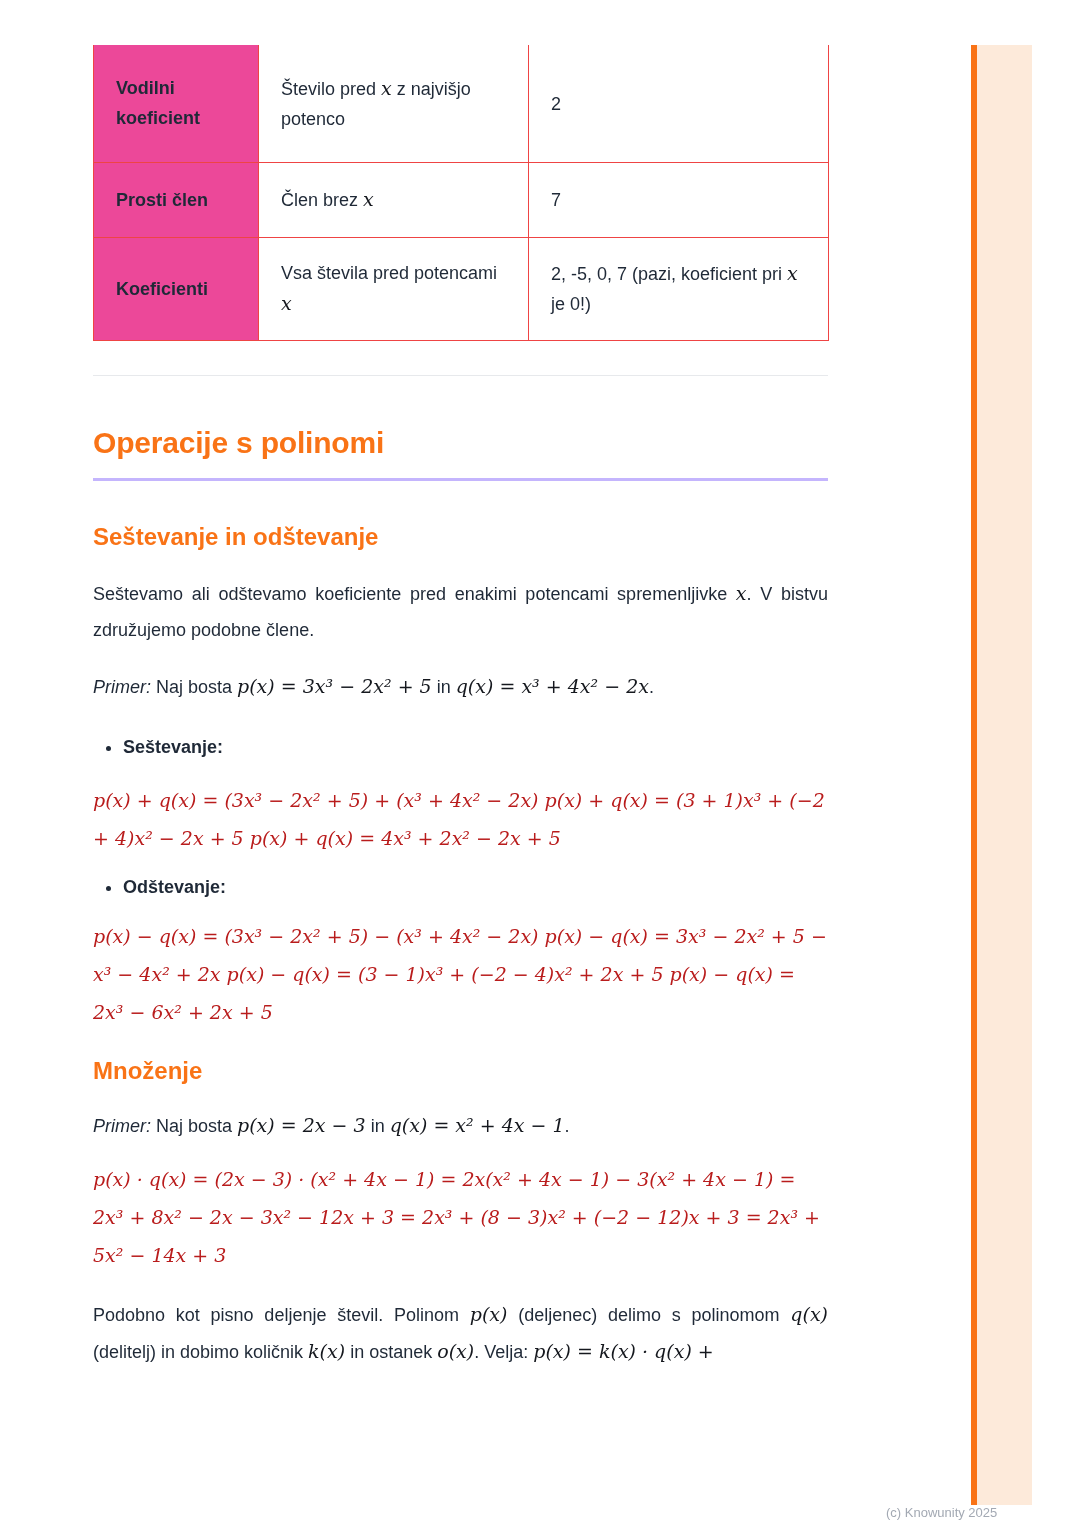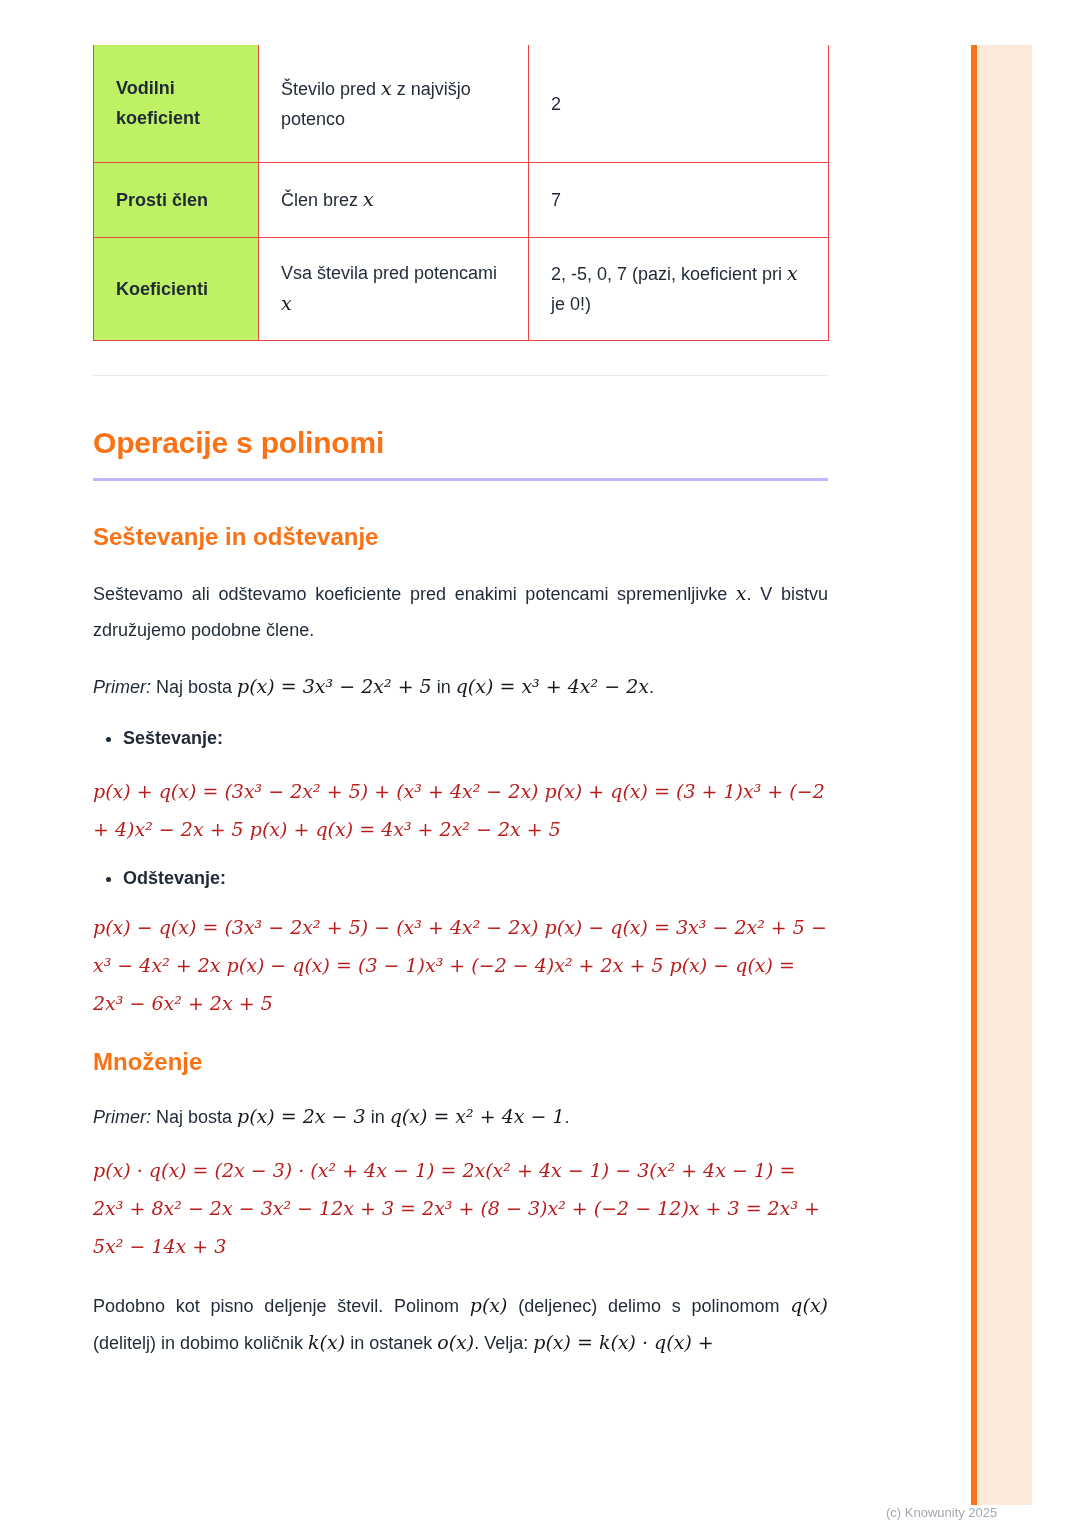--- a/index.html
+++ b/index.html
@@ -34,21 +34,21 @@
     padding: 16px 22px;
     vertical-align: middle;
     font-size: 18px;
     line-height: 30px;
     color: #1f2937;
     background: #ffffff;
   }
   table.terms tr:first-child td { border-top: none; }
   table.terms td.term {
     font-weight: 700;
-    background: #bef264;
+    background: #ec4899;
   }
   col.c-term { width: 165px; }
   col.c-desc { width: 270px; }
   col.c-val  { width: 300px; }
   tr.r1 { height: 117px; }
   tr.r2 { height: 75px; }
   tr.r3 { height: 103px; }
 
   hr.divider {
     border: 0;
@@ -108,21 +108,21 @@
   .mb1 { margin-top: 16px; }
   .mb2 { margin-top: 12px; }
   .mb3 { margin-top: 16px; }
 
   
   ul.bullets {
     margin: 0;
     padding: 0 0 0 30px;
     list-style: disc;
   }
-  ul.u1 { margin-top: 15px; }
+  ul.u1 { margin-top: 24px; }
   ul.u2 { margin-top: 12px; }
   ul.bullets li {
     font-size: 18px;
     line-height: 36px;
     color: #1f2937;
   }
   ul.bullets li strong { font-weight: 700; }
 
   
   .stripe-dark {

